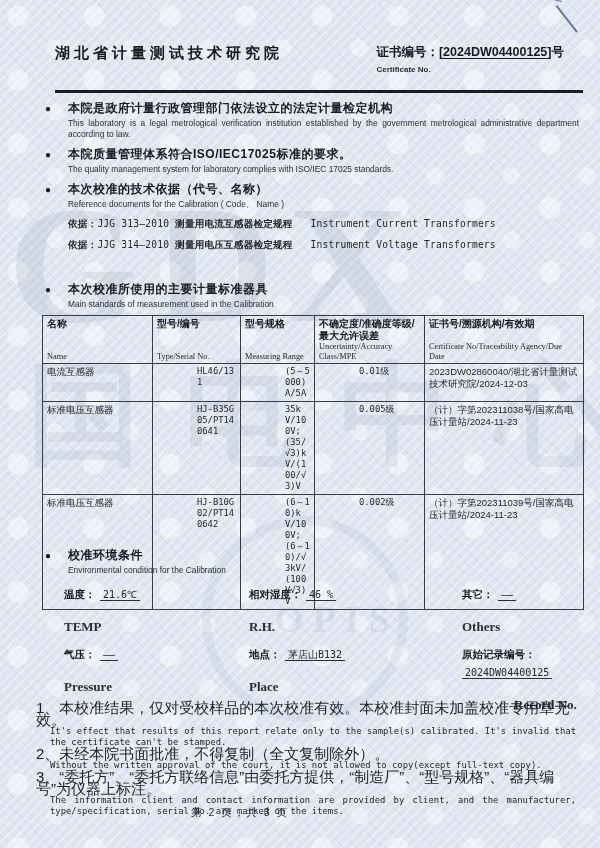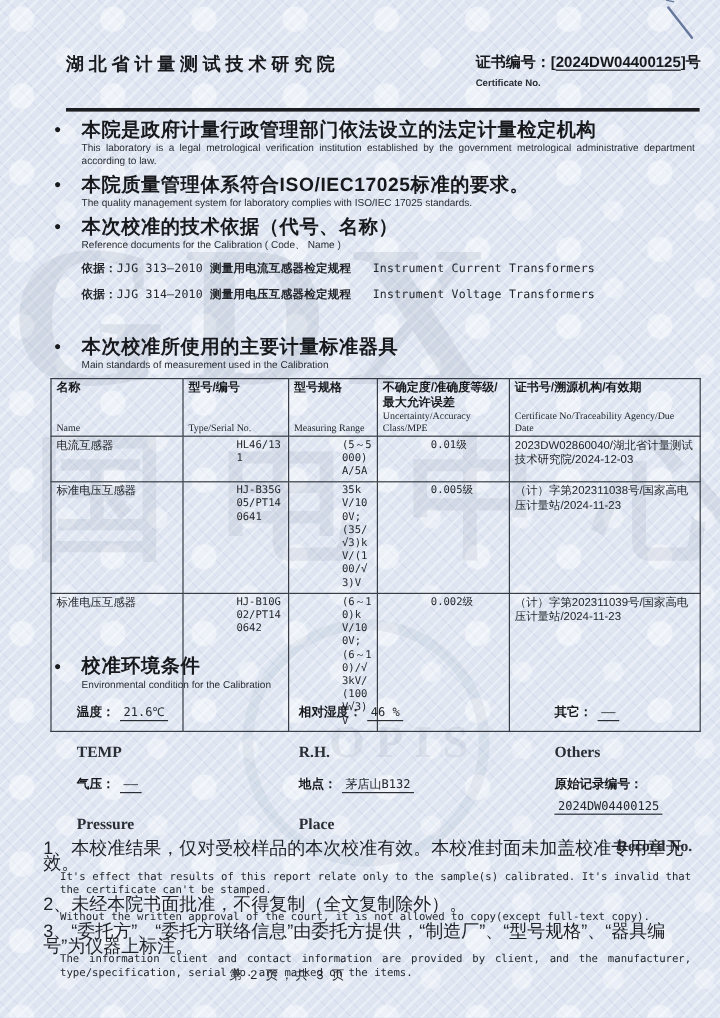--- a/index.html
+++ b/index.html
@@ -19,33 +19,33 @@
   
   .wm{position:absolute;pointer-events:none;user-select:none;white-space:nowrap;}
   .wm-latin{top:168px;left:8px;font-size:168px;font-weight:bold;letter-spacing:14px;color:rgba(122,134,156,0.15);font-family:"Liberation Serif",serif;}
   .wm-cjk{top:340px;left:28px;font-size:112px;font-weight:bold;letter-spacing:44px;color:rgba(122,134,156,0.13);}
   .wm-circle{top:516px;left:202px;width:188px;height:188px;border:9px solid rgba(135,147,170,0.12);border-radius:50%;
     display:flex;align-items:center;justify-content:flex-end;}
   .wm-circle span{font-size:38px;font-weight:bold;letter-spacing:9px;color:rgba(135,147,170,0.16);font-family:"Liberation Serif",serif;}
   .pen-mark{position:absolute;top:18px;right:16px;width:34px;height:1.5px;background:#65779c;transform:rotate(52deg);border-radius:1px;}
   .pen-mark:before{content:"";position:absolute;left:-6px;top:-4px;width:7px;height:1px;background:#65779c;transform:rotate(-40deg);}
   
-  .header{position:absolute;top:44px;left:55px;right:16px;display:flex;justify-content:space-between;align-items:flex-start;}
+  .header{position:absolute;top:44px;left:55px;right:36px;display:flex;justify-content:space-between;align-items:flex-start;}
   .org-cn{font-size:15px;font-weight:bold;letter-spacing:4px;color:#17191d;}
   .org-en{font-size:7.6px;font-weight:bold;margin-top:4px;color:#23262b;font-family:"Liberation Serif",serif;}
   .cert-line{font-size:12.5px;font-weight:bold;color:#17191d;}
   .cert-en{font-size:8px;font-weight:bold;margin-top:4px;color:#2a2d33;}
   .u{text-decoration:underline;text-underline-offset:2px;}
   .rule{position:absolute;top:90px;left:55px;width:528px;height:3.2px;background:#1b1d21;}
   
   .content{position:absolute;top:101px;left:42px;width:541px;}
   .section{display:flex;margin-bottom:2px;}
   .bullet{width:23px;font-size:10px;line-height:15px;color:#17191d;flex:none;text-align:left;padding-left:3px;}
   .sec-body{flex:1;}
-  .sec-cn{font-size:16px;font-weight:bold;color:#17191d;letter-spacing:0.5px;line-height:15px;}
+  .sec-cn{font-size:12px;font-weight:bold;color:#17191d;letter-spacing:0.5px;line-height:15px;}
   .sec-en{font-size:8.4px;color:#2a2d33;line-height:11px;margin-top:2px;text-align:justify;padding-right:4px;}
   .ref-line{font-size:9.6px;margin-top:8px;color:#23262b;font-family:"DejaVu Sans Mono",monospace;letter-spacing:0.2px;}
   .ref-line .cjk{font-family:"Liberation Sans",sans-serif;font-weight:bold;}
   .gap-s{height:5px;}
   .gap-m{height:14px;}
   
   table.std{border-collapse:collapse;width:541px;margin-top:5px;table-layout:fixed;}
   table.std th,table.std td{border:1.6px solid #383d45;padding:2px 4px;vertical-align:top;text-align:left;}
   table.std th{height:42px;}
   .thw{display:flex;flex-direction:column;justify-content:space-between;height:100%;}

